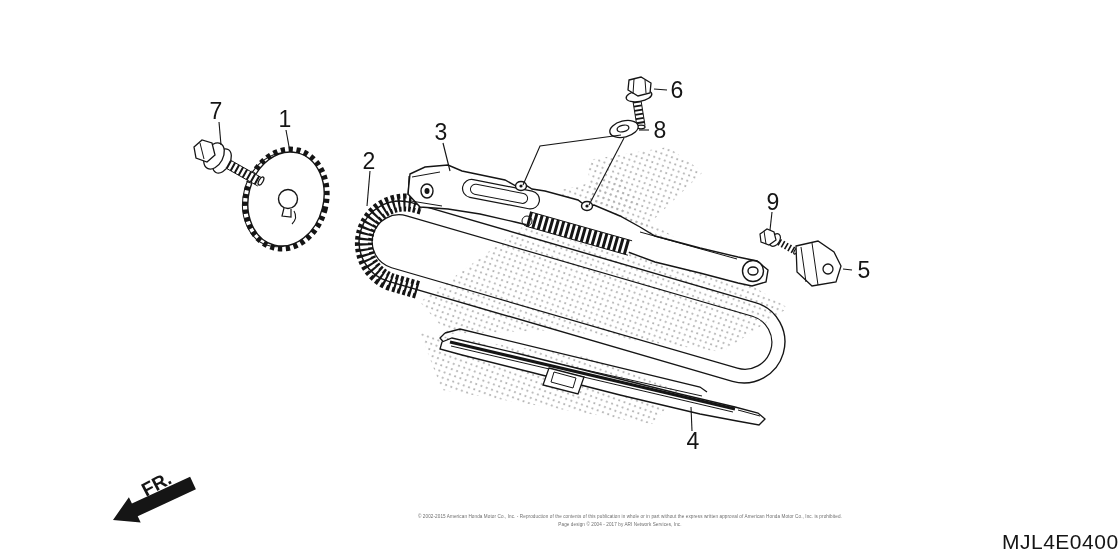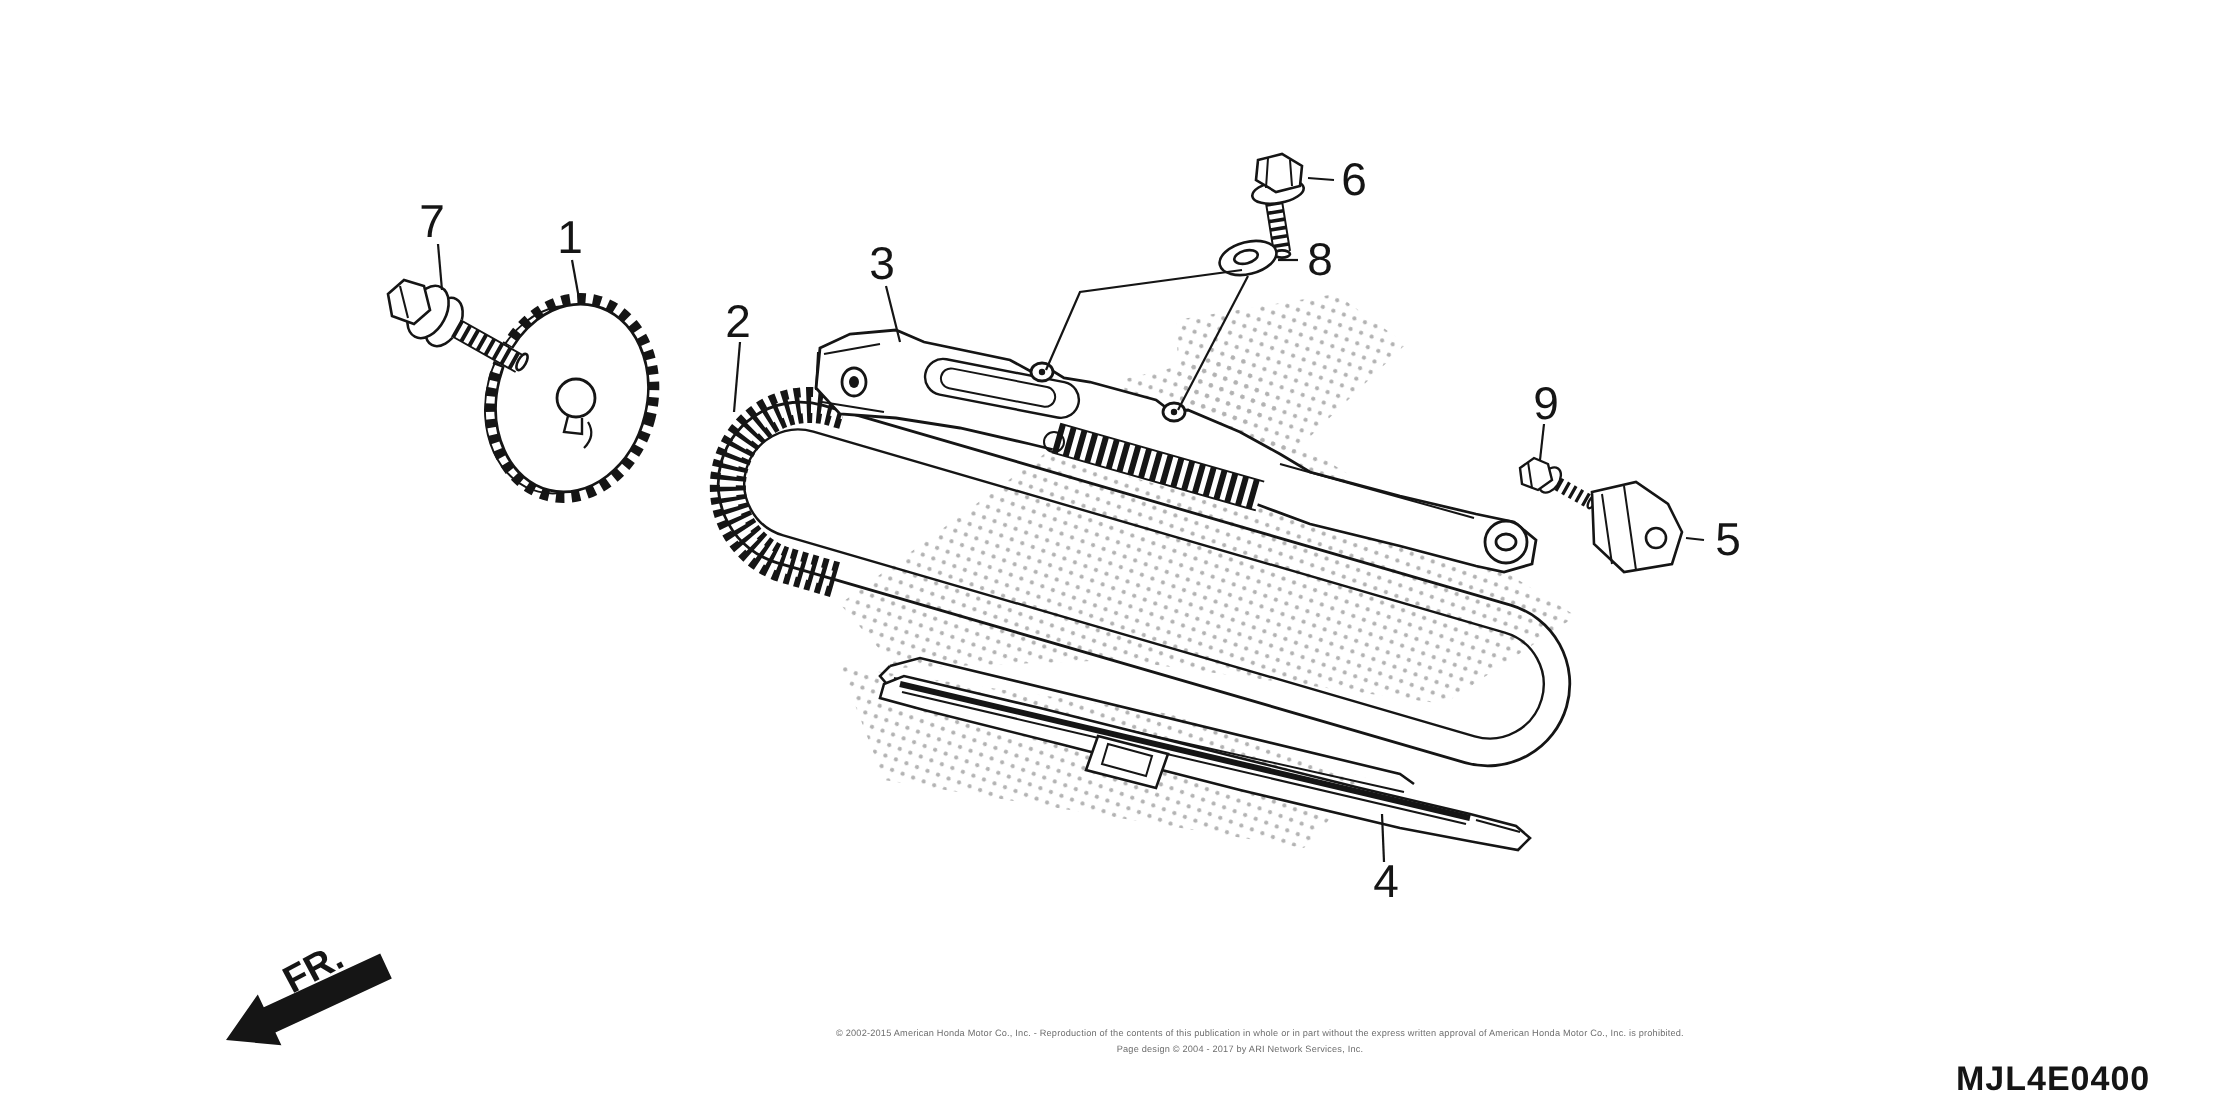--- a/index.html
+++ b/index.html
@@ -1,21 +1,21 @@
 <!DOCTYPE html>
 <html><head>
 <meta charset="utf-8">
 <style>
   html,body{margin:0;padding:0;background:#fff;}
   .stage{position:relative;width:1120px;height:560px;background:#ffffff;overflow:hidden;
          font-family:"Liberation Sans",sans-serif;}
   .art{position:absolute;left:0;top:0;}
   .callout{position:absolute;transform:translate(-50%,-50%);font-size:23px;font-weight:400;
            color:#151515;line-height:1;cursor:pointer;}
-  .diagram-code{position:absolute;left:978px;top:530px;font-size:17px;font-weight:bold;
+  .diagram-code{position:absolute;left:1002px;top:530px;font-size:21px;font-weight:normal;
                 letter-spacing:.5px;color:#151515;}
   .footer{position:absolute;left:418px;top:513px;width:404px;text-align:center;
           font-size:4.6px;line-height:8px;color:#6e6e6e;letter-spacing:.1px;}
   .footer div{white-space:nowrap;}
 </style>
 </head>
 <body>
 
 <div class="stage">
 

